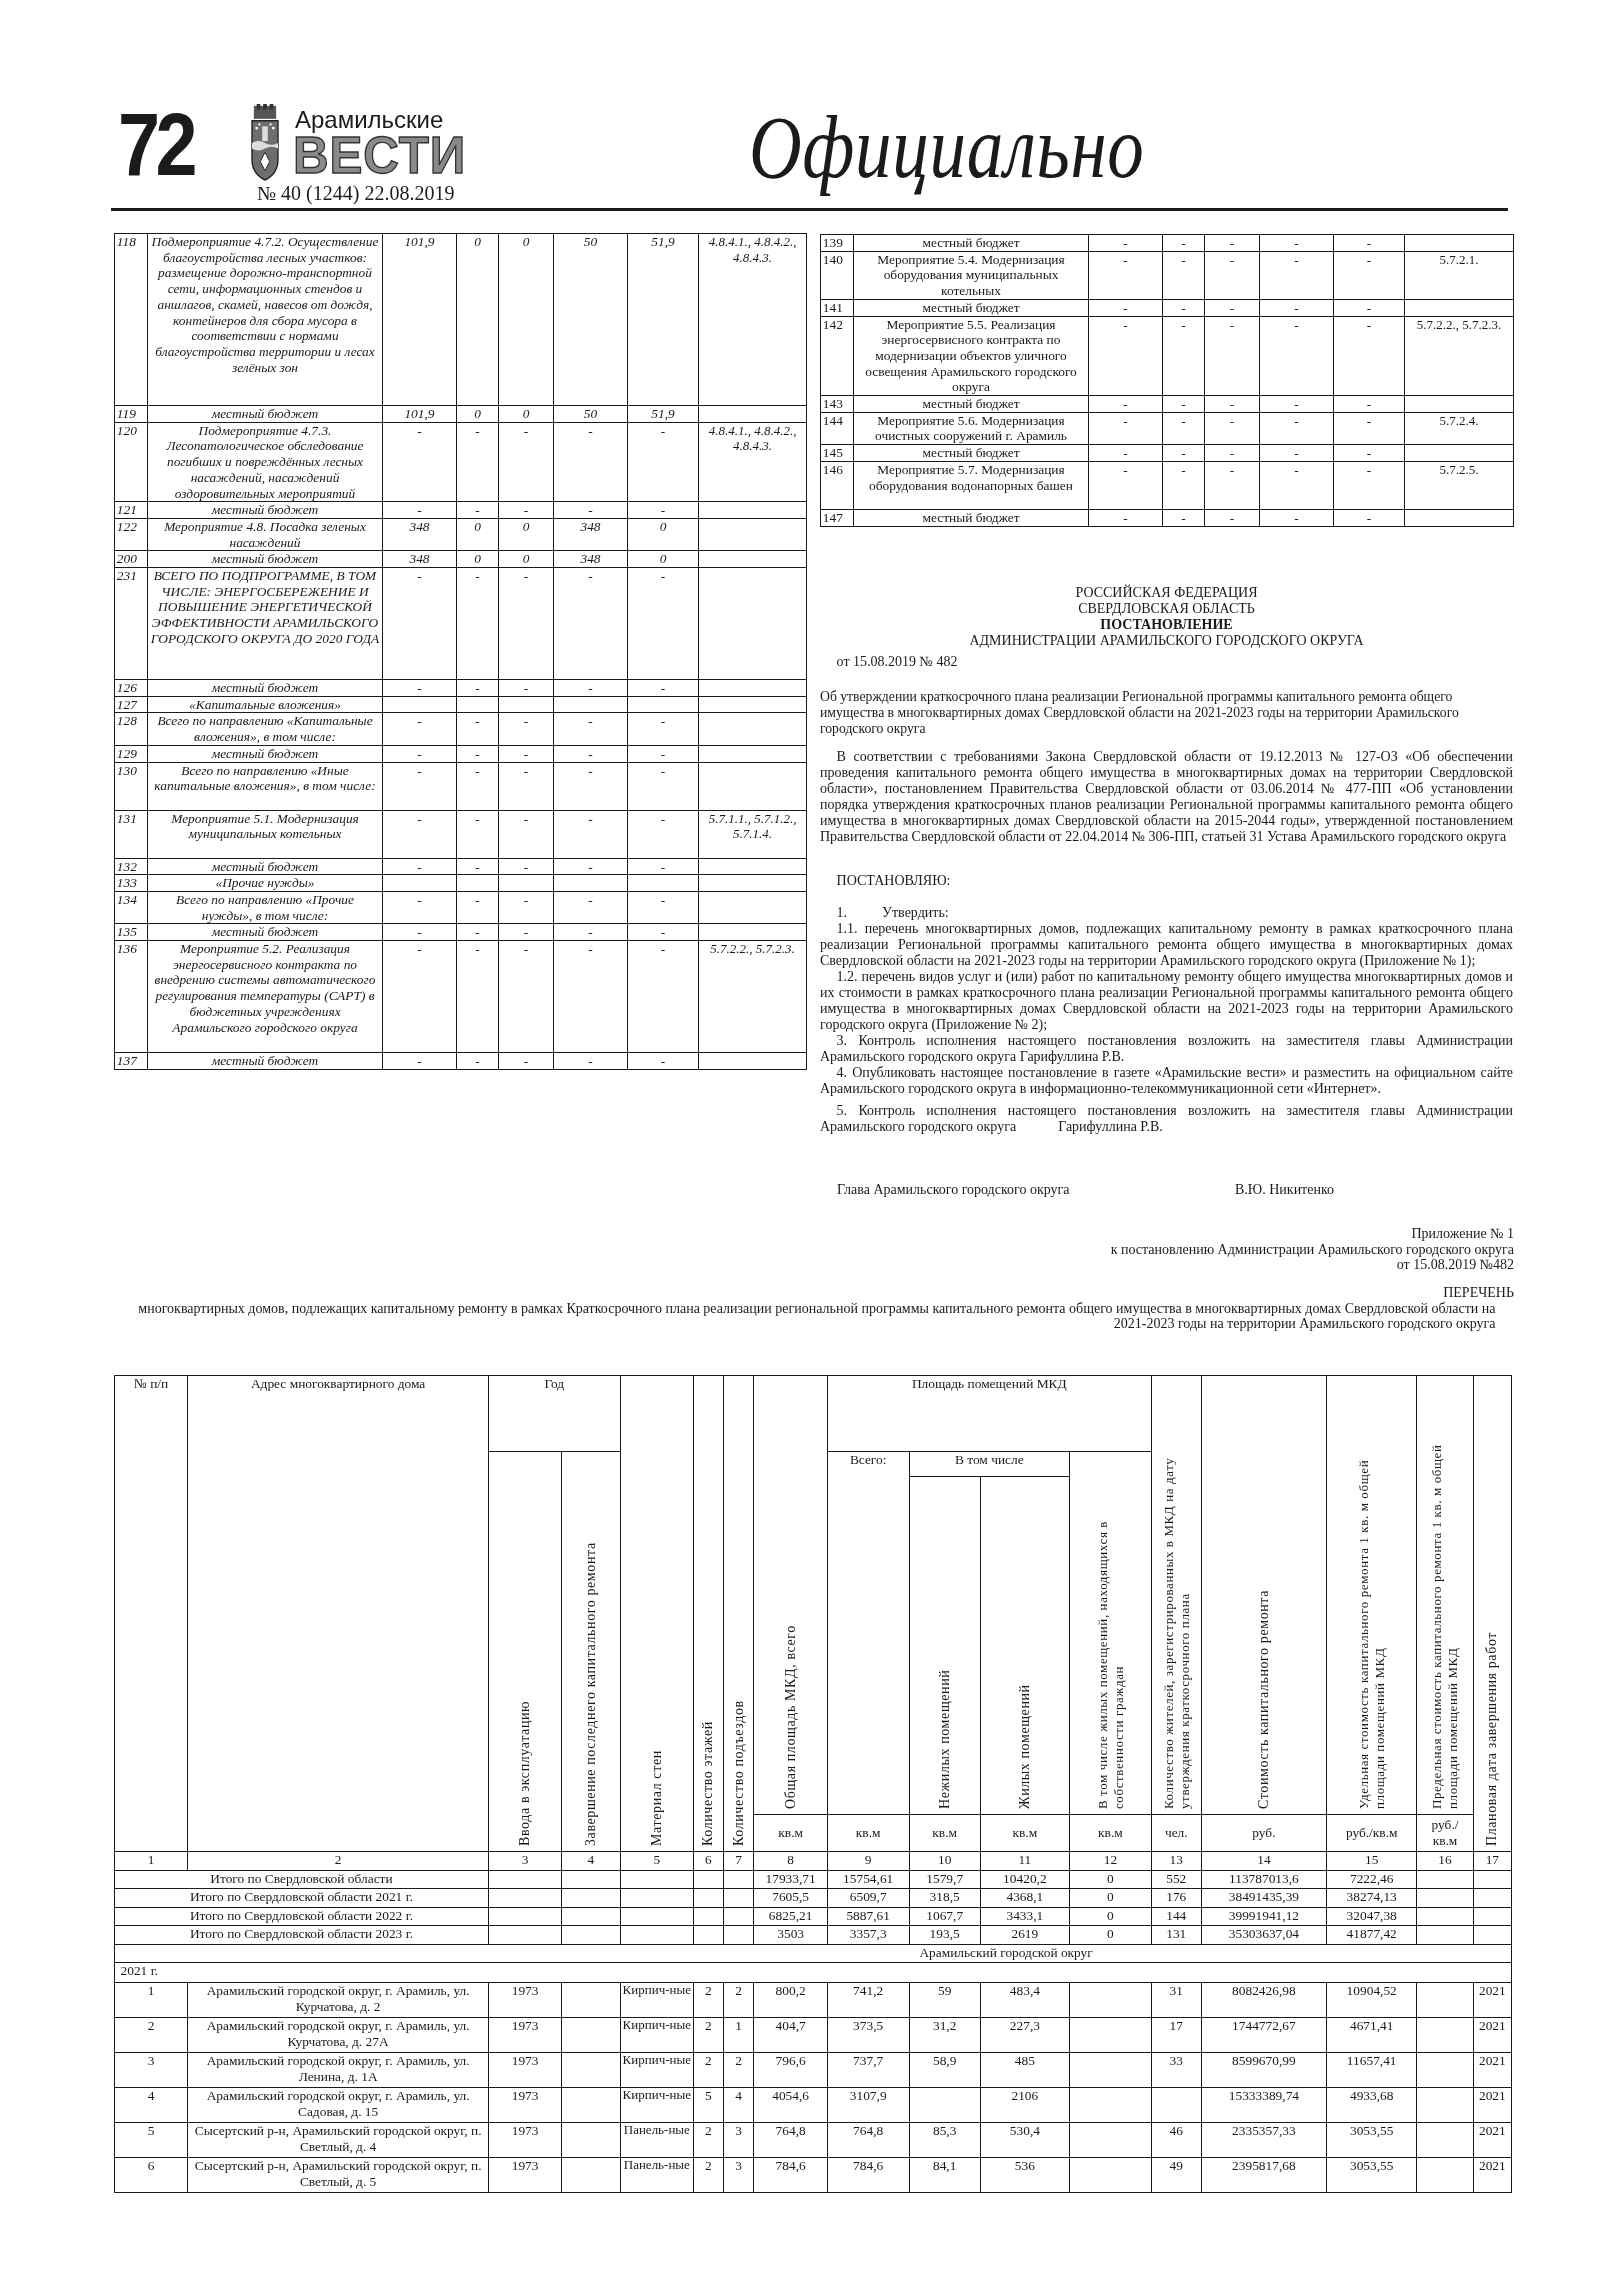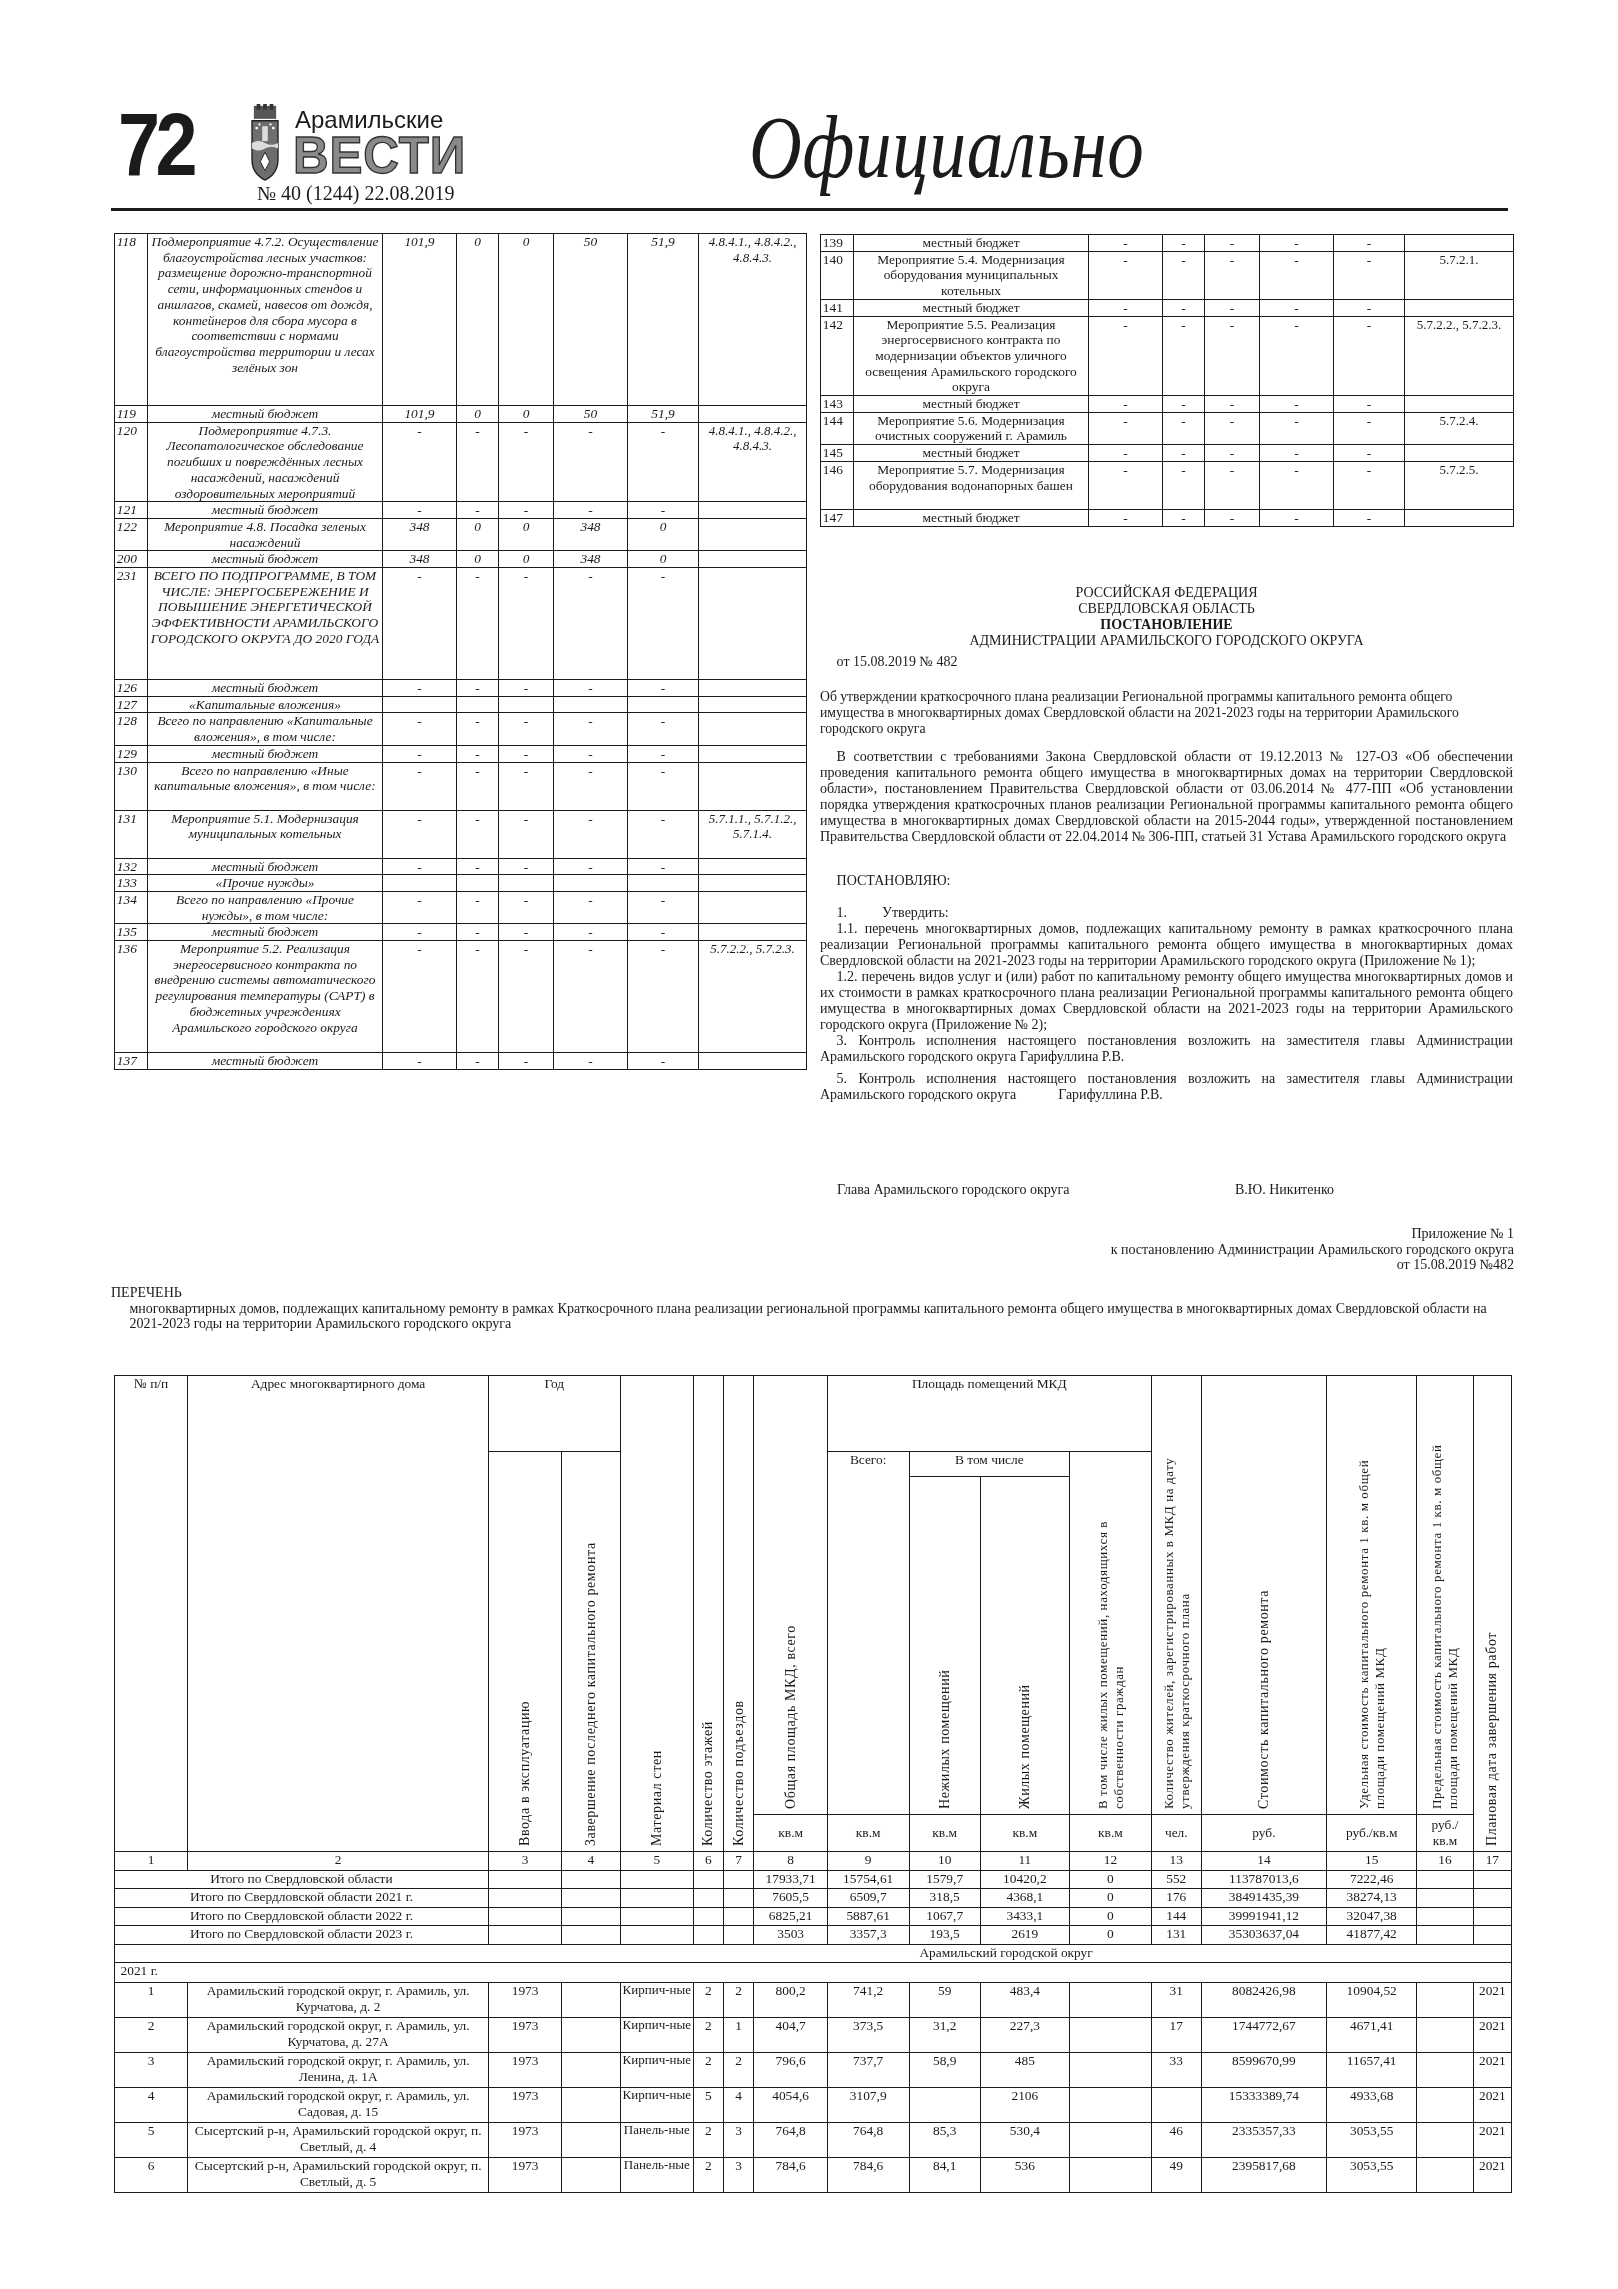--- a/index.html
+++ b/index.html
@@ -29,21 +29,21 @@
   #tbl-right { left:820px; top:234px; width:693px; }
 
   
   .res { left:820px; width:693px; font-size:14px; line-height:16px; }
   .res .center { text-align:center; }
   .res .bold { font-weight:bold; }
   .res p { margin:0; text-indent:16.6px; text-align:justify; }
 
   
   .appendix { right:105px; top:1226px; text-align:right; font-size:14px; line-height:15.7px; }
-  .list-title { left:111px; width:1403px; top:1285px; text-align:left; font-size:14px; line-height:15.7px; }
+  .list-title { left:111px; width:1403px; top:1285px; text-align:right; font-size:14px; line-height:15.7px; }
 
   
   #tbl-bottom { left:114px; top:1375px; width:1398px; }
   #tbl-bottom td { font-size:13.4px; line-height:15.7px; }
   .vert { writing-mode:vertical-rl; transform:rotate(180deg); font-family:"Liberation Serif","DejaVu Serif",serif; font-size:14px; letter-spacing:0.6px; text-align:left; white-space:normal; line-height:15.7px; margin:0 auto; }
   .hdrcell { vertical-align:bottom; padding:5.5px 1.8px; }
   .unit { text-align:center; vertical-align:middle; font-size:13px; }
 </style>
 </head>
 <body>
@@ -389,20 +389,21 @@
 <div class="abs res ital" style="top:689px; font-size:13.7px;">Об утверждении краткосрочного плана реализации Региональной программы капитального ремонта общего имущества в многоквартирных домах Свердловской области на 2021-2023 годы на территории Арамильского городского округа</div>
 <div class="abs res" style="top:749px;">
   <p>В соответствии с требованиями Закона Свердловской области от 19.12.2013 № 127-ОЗ «Об обеспечении проведения капитального ремонта общего имущества в многоквартирных домах на территории Свердловской области», постановлением Правительства Свердловской области от 03.06.2014 № 477-ПП «Об установлении порядка утверждения краткосрочных планов реализации Региональной программы капитального ремонта общего имущества в многоквартирных домах Свердловской области на 2015-2044 годы», утвержденной постановлением Правительства Свердловской области от 22.04.2014 № 306-ПП, статьей 31 Устава Арамильского городского округа</p>
 </div>
 <div class="abs res bold" style="top:873px; padding-left:16.6px;">ПОСТАНОВЛЯЮ:</div>
 <div class="abs res" style="top:905px;">
   <p style="white-space:pre">1.          Утвердить:</p>
   <p>1.1. перечень многоквартирных домов, подлежащих капитальному ремонту в рамках краткосрочного плана реализации Региональной программы капитального ремонта общего имущества в многоквартирных домах Свердловской области на 2021-2023 годы на территории Арамильского городского округа (Приложение № 1);</p>
   <p>1.2. перечень видов услуг и (или) работ по капитальному ремонту общего имущества многоквартирных домов и их стоимости в рамках краткосрочного плана реализации Региональной программы капитального ремонта общего имущества в многоквартирных домах Свердловской области на 2021-2023 годы на территории Арамильского городского округа (Приложение № 2);</p>
   <p>3. Контроль исполнения настоящего постановления возложить на заместителя главы Администрации Арамильского городского округа Гарифуллина Р.В.</p>
+  <p>4. Опубликовать настоящее постановление в газете «Арамильские вести» и разместить на официальном сайте Арамильского городского округа в информационно-телекоммуникационной сети «Интернет».</p>
   <p style="margin-top:6px; white-space:pre-wrap">5. Контроль исполнения настоящего постановления возложить на заместителя главы Администрации Арамильского городского округа            Гарифуллина Р.В.</p>
 </div>
 <div class="abs" style="left:837px; top:1182px; font-size:14px;">Глава Арамильского городского округа</div>
 <div class="abs" style="left:1235px; top:1182px; font-size:14px;">В.Ю. Никитенко</div>
 
 <div class="abs appendix">
   <div>Приложение № 1</div>
   <div>к постановлению Администрации Арамильского городского округа</div>
   <div>от 15.08.2019 №482</div>
 </div>

